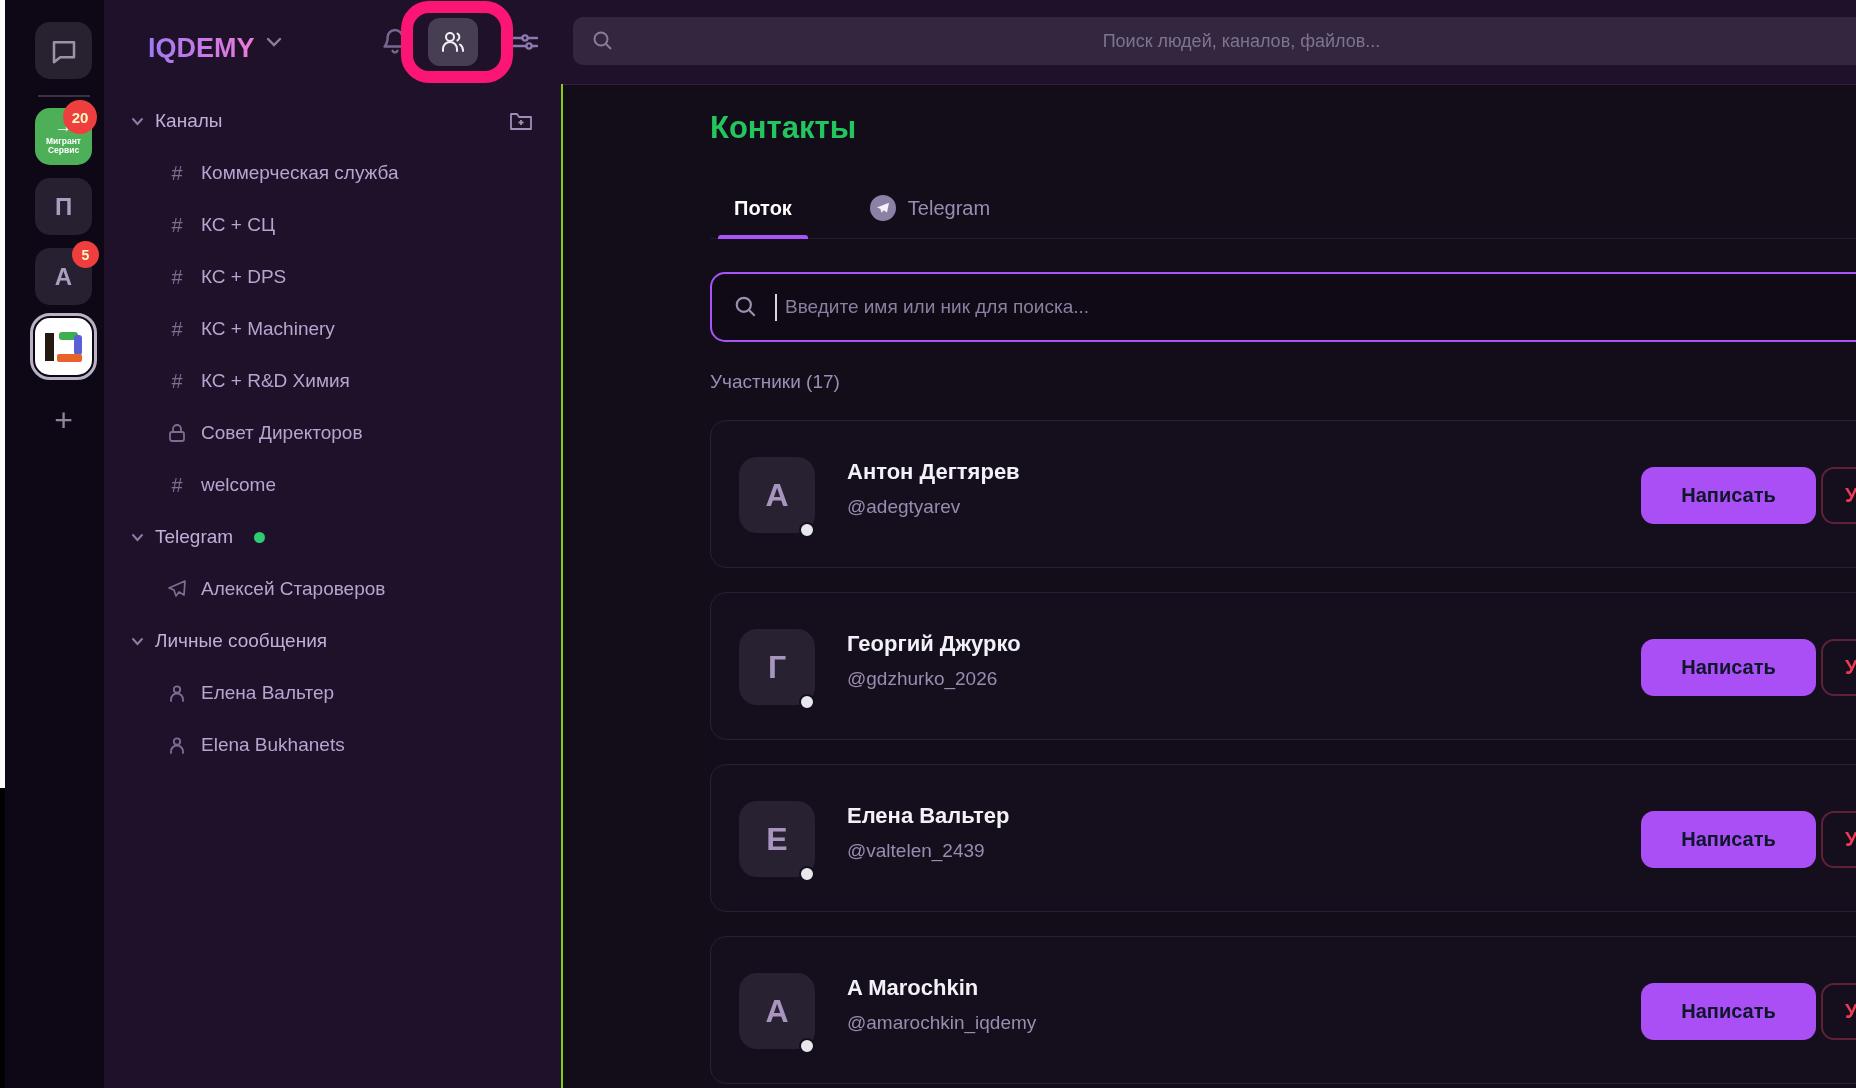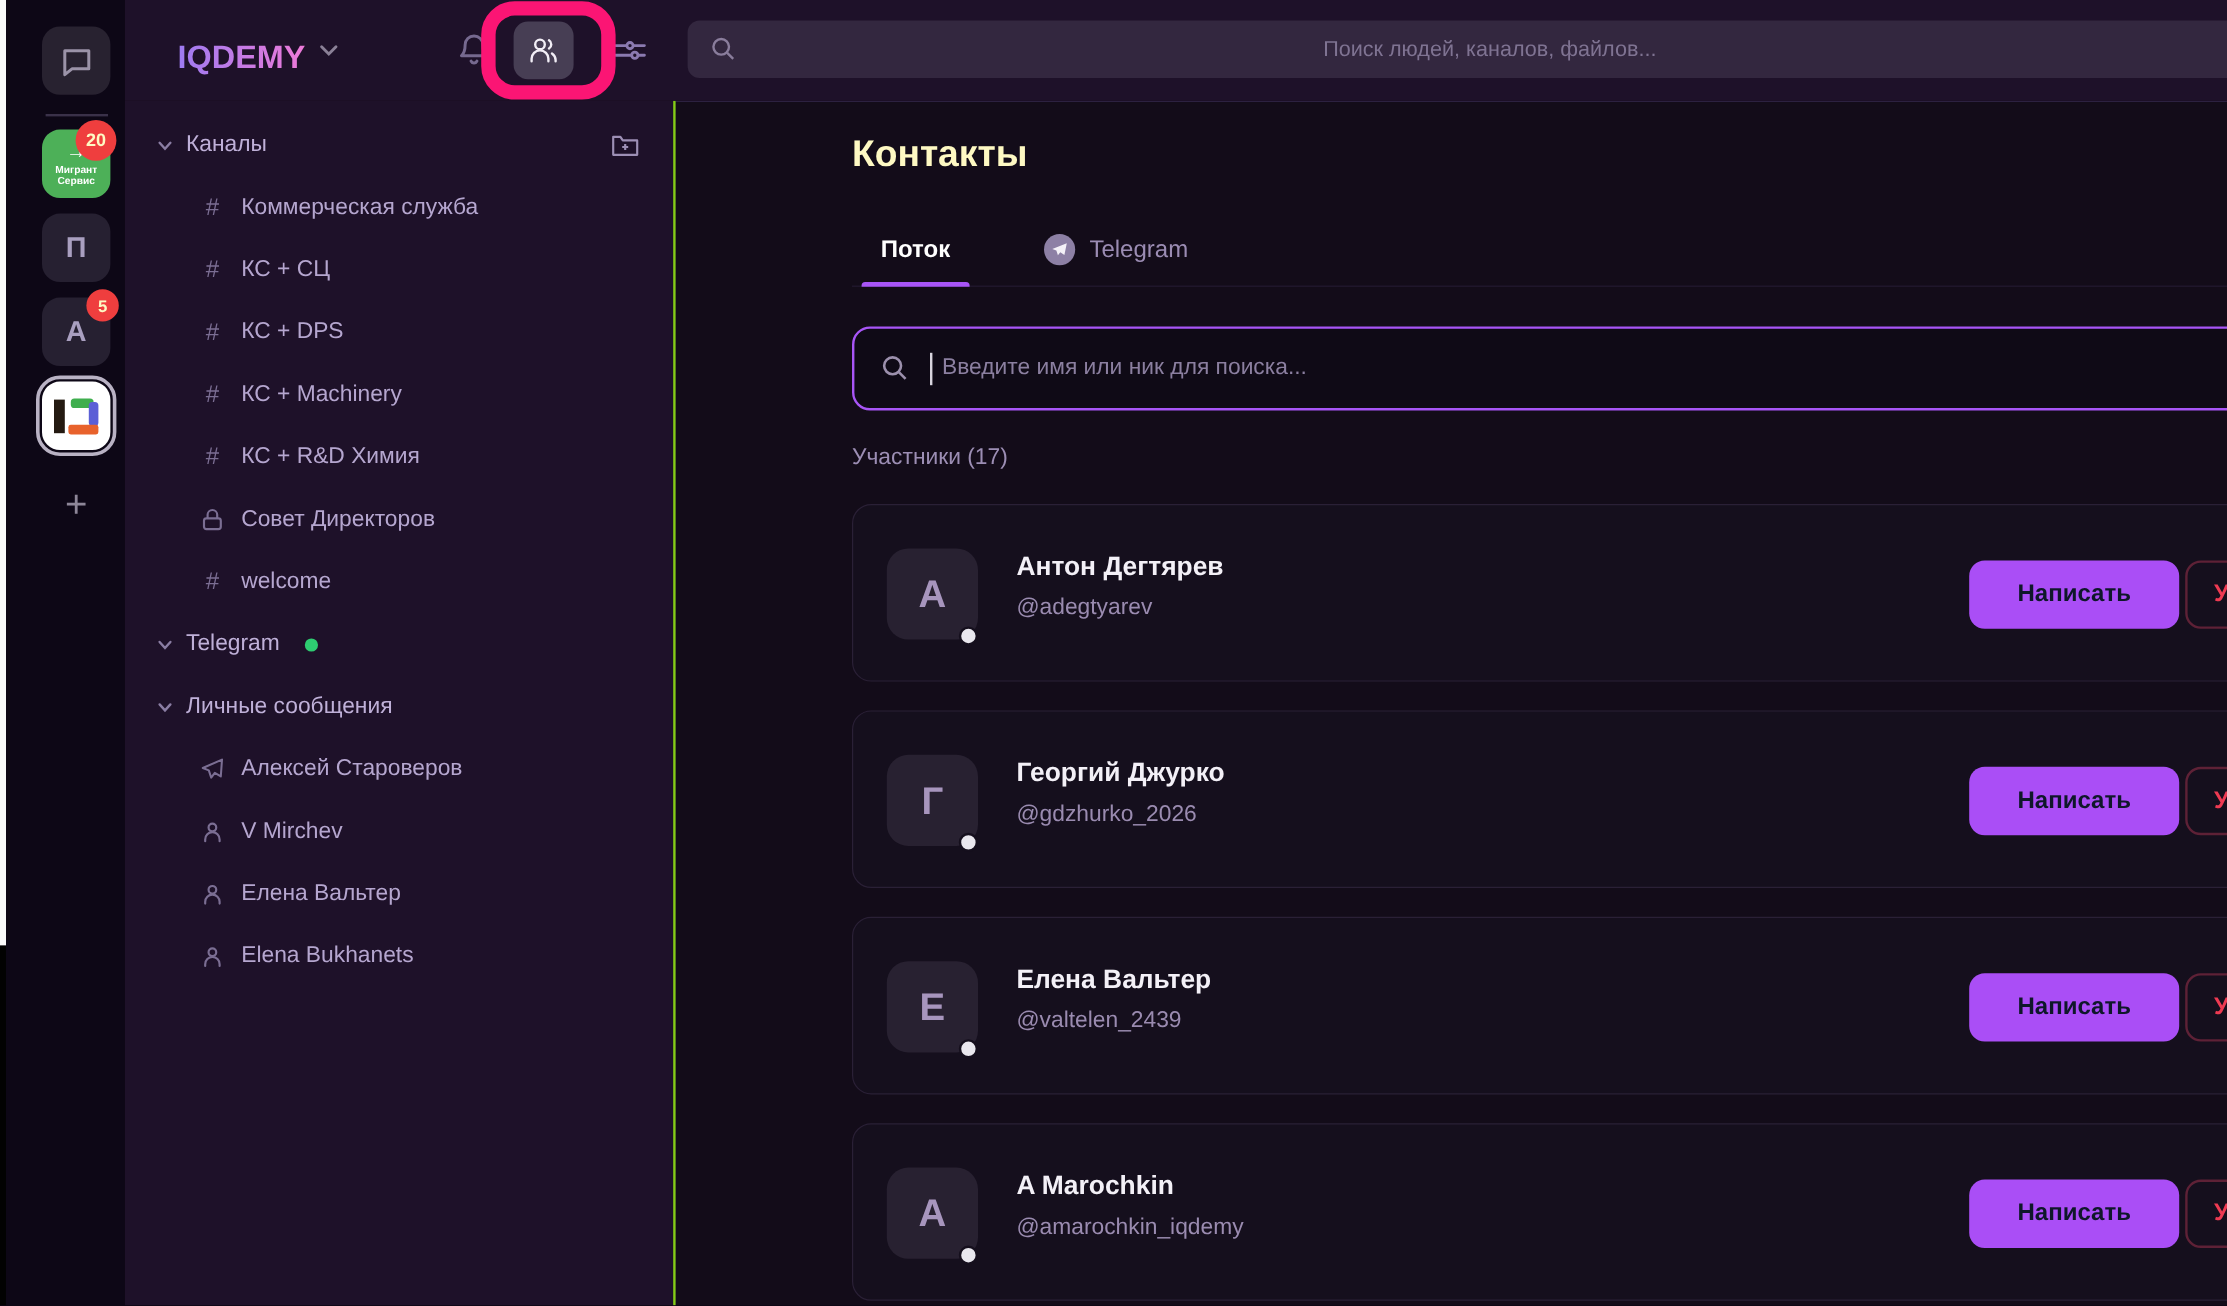--- a/index.html
+++ b/index.html
@@ -60,21 +60,21 @@
   .srow.section { padding-left:27px; gap:11px; color:#bfb0d8; font-size:19px; }
   .srow.item { padding-left:62px; gap:13px; color:#b5a6cf; font-size:19px; }
   .srow .glyph { width:22px; display:flex; align-items:center; justify-content:center; color:#7b6e93; font-size:20px; }
   .folder-add { margin-left:auto; margin-right:28px; }
   .gdot { width:11px; height:11px; border-radius:50%; background:#2ecc71; margin-left:10px; }
 
   
   .main { position:absolute; left:563px; top:84px; right:0; bottom:0; background:#130c19;
           border-top:1px solid #2c2140; overflow:hidden; }
   .main-inner { padding-left:147px; }
-  .page-title { margin-top:25px; font-size:31px; font-weight:bold; color:#fef9c3; }
+  .page-title { margin-top:25px; font-size:31px; font-weight:bold; color:#22c55e; }
   .tabs-wrap { margin-top:27px; border-bottom:1px solid #241931; }
   .tabs { display:flex; gap:46px; padding-left:8px; }
   .tab { position:relative; display:flex; align-items:center; gap:12px; padding:6px 16px 17px; font-size:20px; color:#9b8cb3;margin-top:16px; }
   .tab.active { color:#ffffff; font-weight:bold; }
   .tab.active::after { content:""; position:absolute; left:0; right:0; bottom:-1px; height:4px; background:#a855f7; border-radius:3px 3px 0 0; }
   .tg-circle { width:26px; height:26px; border-radius:50%; background:#8d80a5; display:flex; align-items:center; justify-content:center; }
 
   .contact-search { margin-top:33px; margin-right:-40px; height:70px; border:2px solid #a855f7; border-radius:15px;
                     background:#0f0a16; display:flex; align-items:center; padding-left:21px; gap:8px; }
   .caret { width:2px; height:27px; background:#d8d4de; margin-left:8px; }
@@ -254,47 +254,38 @@
       <div class="srow section">
         <span>
           <svg width="13" height="9" viewBox="0 0 13 9" fill="none" stroke="#8a7da3" stroke-width="2" stroke-linecap="round">
               <path d="M2 2l4.5 5L11 2"></path>
             </svg>
         </span>
         <span>Telegram</span>
         <span class="gdot"></span>
       </div>
 
+      <div class="srow item">
+        <span class="glyph">
+          <svg width="20" height="20" viewBox="0 0 20 20" fill="none" stroke="#7b6e93" stroke-width="1.7" stroke-linejoin="round">
+              <path d="M18 2L2 9l5 2 2 6 3-4 5 3z"></path>
+            </svg>
+        </span>
+        <span>Алексей Староверов</span>
+      </div>
+
       <div class="srow section">
         <span>
           <svg width="13" height="9" viewBox="0 0 13 9" fill="none" stroke="#8a7da3" stroke-width="2" stroke-linecap="round">
               <path d="M2 2l4.5 5L11 2"></path>
             </svg>
         </span>
         <span>Личные сообщения</span>
       </div>
 
-      <div class="srow item">
-        <span class="glyph">
-          <svg width="20" height="20" viewBox="0 0 20 20" fill="none" stroke="#7b6e93" stroke-width="1.7" stroke-linejoin="round">
-              <path d="M18 2L2 9l5 2 2 6 3-4 5 3z"></path>
-            </svg>
-        </span>
-        <span>Алексей Староверов</span>
-      </div>
-
-      <div class="srow item">
-        <span class="glyph">
-          <svg width="18" height="19" viewBox="0 0 18 19" fill="none" stroke="#7b6e93" stroke-width="1.8" stroke-linecap="round">
-              <circle cx="9" cy="5.5" r="3.2"></circle>
-              <path d="M3 17v-1.5a6 6 0 0 1 12 0V17"></path>
-            </svg>
-        </span>
-        <span>V Mirchev</span>
-      </div>
       <div class="srow item">
         <span class="glyph">
           <svg width="18" height="19" viewBox="0 0 18 19" fill="none" stroke="#7b6e93" stroke-width="1.8" stroke-linecap="round">
               <circle cx="9" cy="5.5" r="3.2"></circle>
               <path d="M3 17v-1.5a6 6 0 0 1 12 0V17"></path>
             </svg>
         </span>
         <span>Елена Вальтер</span>
       </div>
       <div class="srow item">

